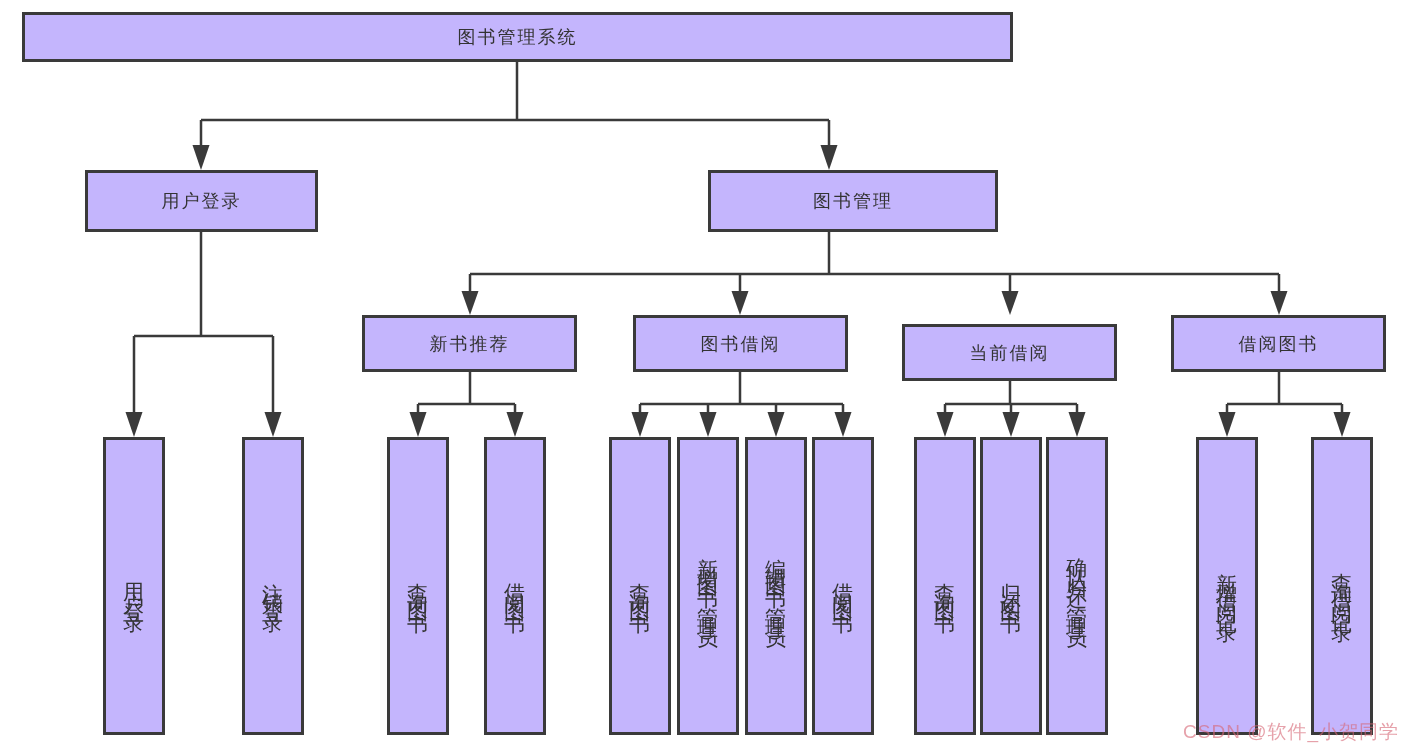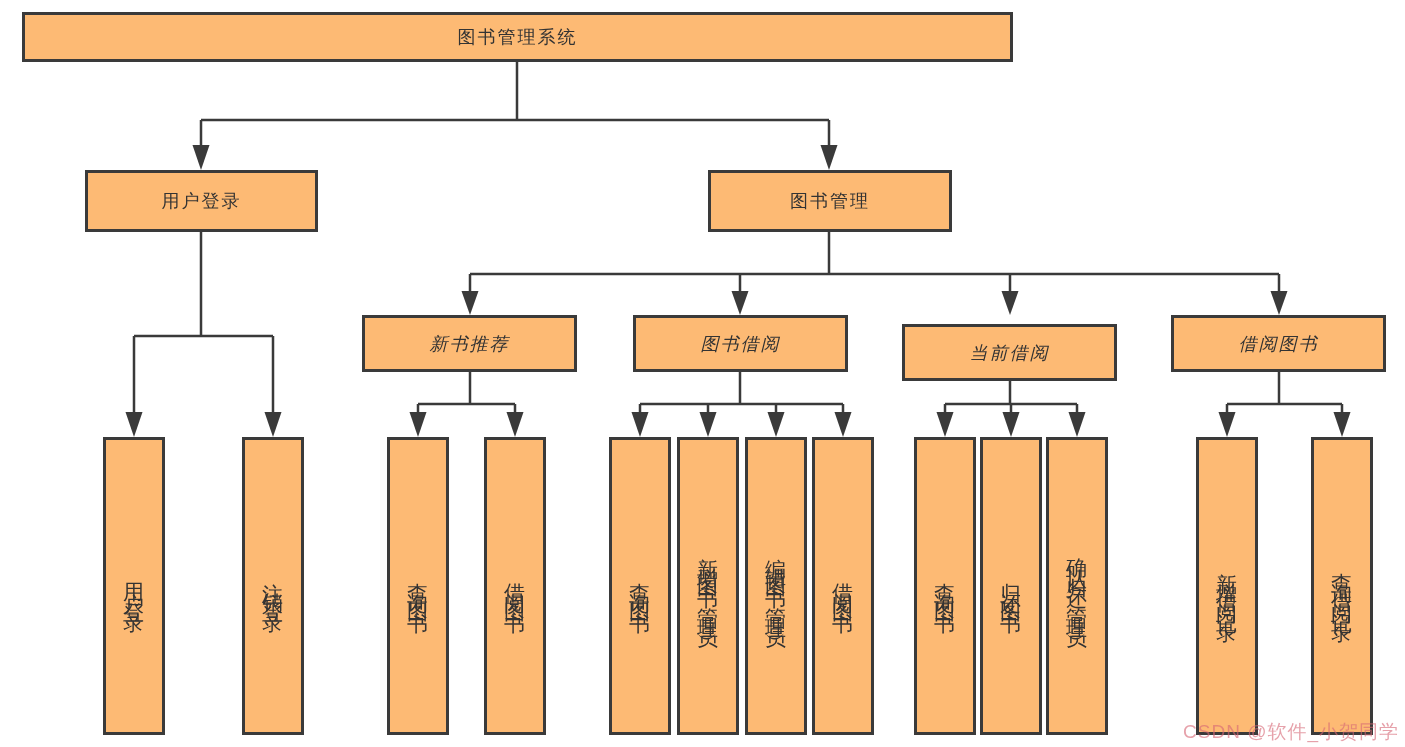--- a/index.html
+++ b/index.html
@@ -18,21 +18,21 @@
   svg.connectors {
     position: absolute;
     left: 0; top: 0;
     width: 1405px;
     height: 747px;
     z-index: 0;
   }
   .node {
     position: absolute;
     box-sizing: border-box;
-    background: #fdba74;
+    background: #c4b5fd;
     border: 3px solid #3a3a3a;
     display: flex;
     align-items: center;
     justify-content: center;
     z-index: 1;
     color: #333333;
   }
   .node .hlabel {
     font-size: 18px;
     letter-spacing: 2px;
@@ -42,22 +42,22 @@
     writing-mode: vertical-rl;
     text-orientation: mixed;
     font-size: 21px;
     letter-spacing: 10px;
     line-height: 1;
     white-space: nowrap;
   }
   
   .root-box  { left: 22px;  top: 12px;  width: 991px; height: 50px; }
   .n-login   { left: 85px;  top: 170px; width: 233px; height: 62px; }
-  .n-mgmt    { left: 708px; top: 170px; width: 244px; height: 62px; }
-  .l3        { top: 315px; height: 57px; width: 215px; font-style: italic; }
+  .n-mgmt    { left: 708px; top: 170px; width: 290px; height: 62px; }
+  .l3        { top: 315px; height: 57px; width: 215px; }
   .n-newbook { left: 362px;  }
   .n-borrow  { left: 633px;  }
   .n-current { left: 902px; margin-top: 9px;  }
   .n-records { left: 1171px; }
   .leaf      { top: 437px; height: 298px; width: 62px; }
   .lf1  { left: 103px;  }
   .lf2  { left: 242px;  }
   .lf3  { left: 387px;  }
   .lf4  { left: 484px;  }
   .lf5  { left: 609px;  }

